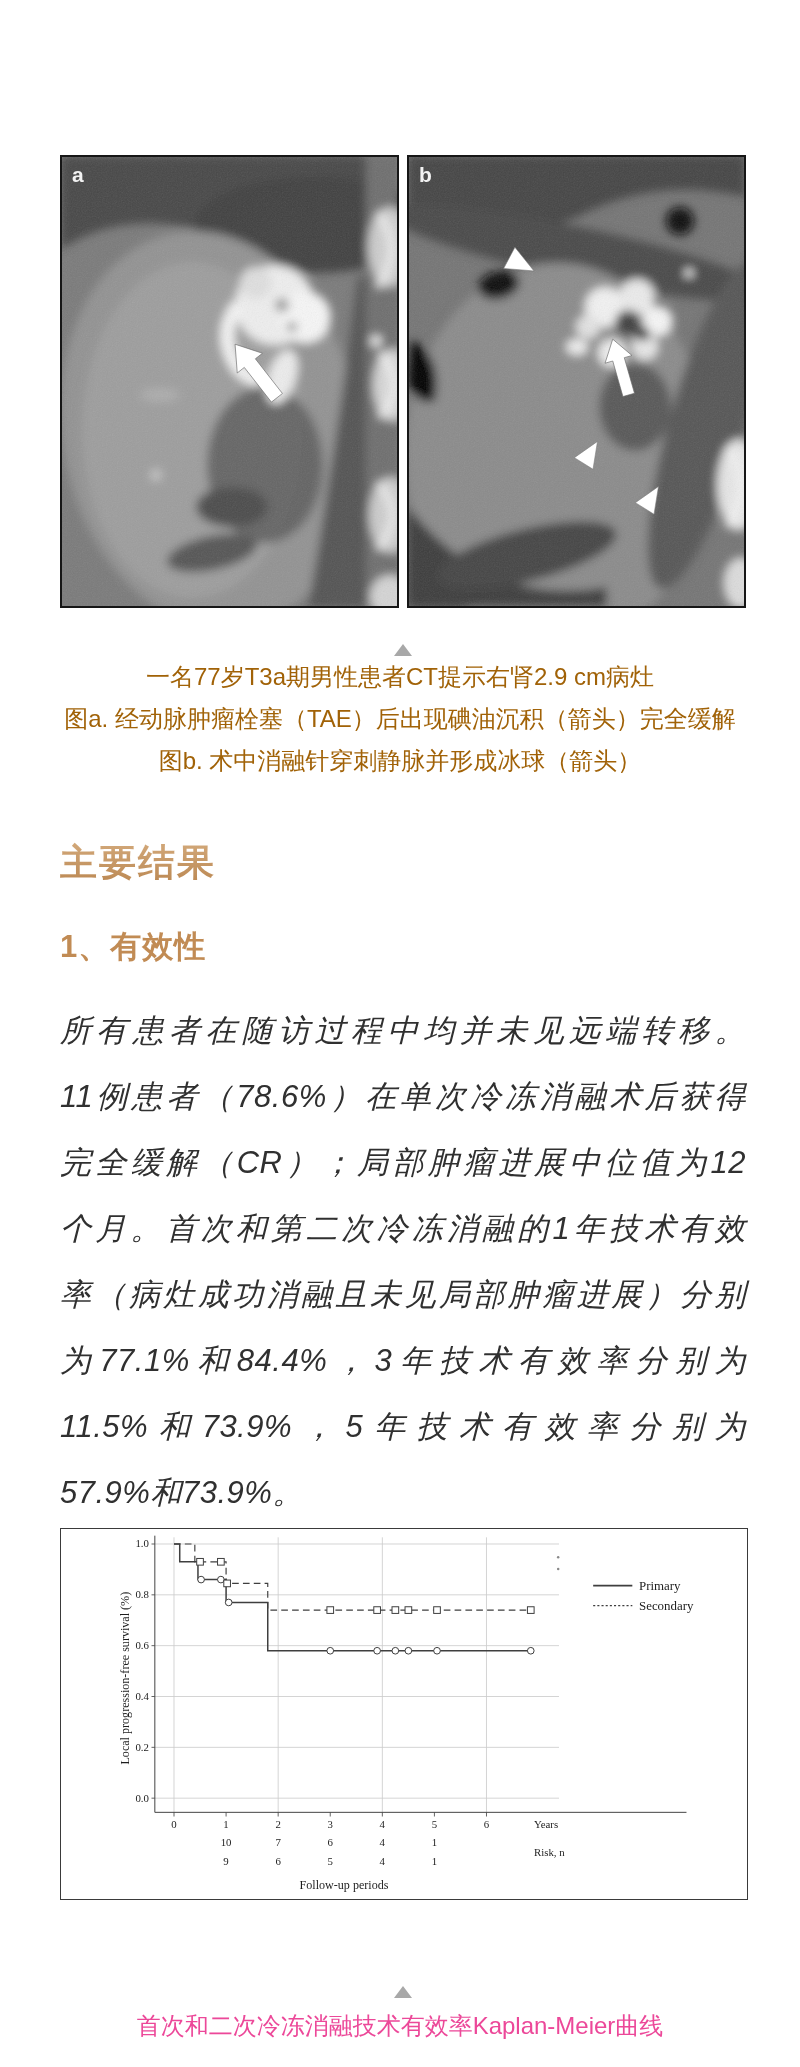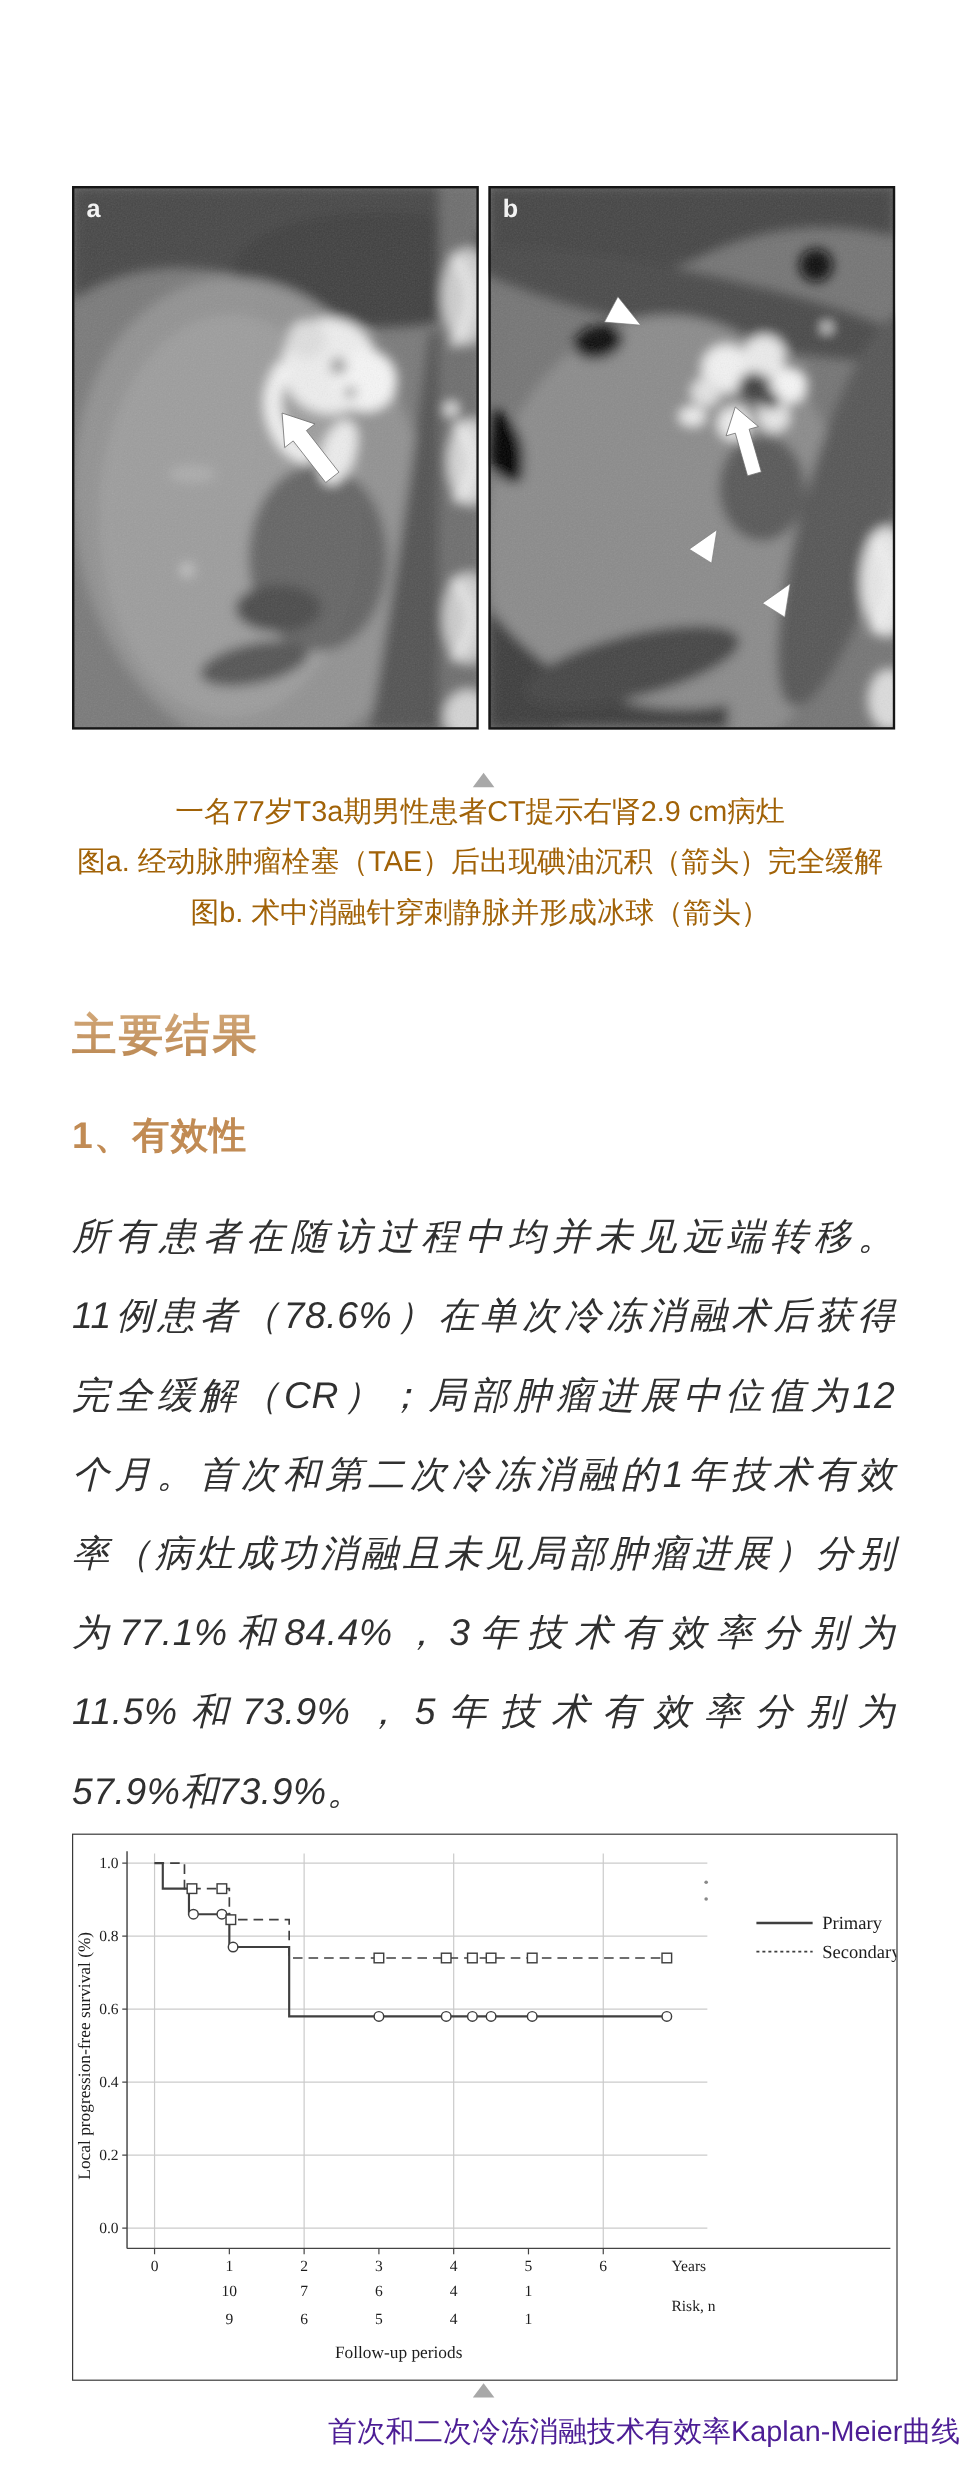--- a/index.html
+++ b/index.html
@@ -7,31 +7,31 @@
         font-family:"Liberation Sans","DejaVu Sans",sans-serif;}
   .abs{position:absolute;}
   .article-title{left:58px;top:60px;width:690px;font-family:"Liberation Serif","DejaVu Serif",serif;
         font-weight:700;font-size:40px;color:#262626;letter-spacing:1px;}
   .fig1{left:60px;top:155px;width:686px;height:453px;display:flex;gap:8px;}
   .panel{position:relative;width:339px;height:453px;background:#777;}
   .panel svg{display:block;width:100%;height:100%;}
   .tri{width:0;height:0;border-left:9px solid transparent;border-right:9px solid transparent;
        border-bottom:12px solid #a8a8a8;}
   .cap{left:0;top:656px;width:800px;text-align:center;font-size:24px;line-height:42px;color:#a16207;}
-  .cap2{left:0;top:2010px;width:800px;text-align:right;font-size:24px;color:#4c1d95;}
+  .cap2{left:0;top:2010px;width:800px;text-align:center;font-size:24px;color:#ec4899;}
   .h2{left:60px;top:838px;font-family:"Liberation Serif","DejaVu Serif",serif;font-weight:700;
       font-size:37px;letter-spacing:2px;
       background:linear-gradient(180deg,#d4ab7d 0%,#b9854f 100%);
       -webkit-background-clip:text;background-clip:text;color:transparent;}
   .h3{left:60px;top:926px;font-weight:700;font-size:31px;color:#c18b54;letter-spacing:1px;}
   .bodytext{left:60px;top:998px;width:686px;font-size:31px;color:#303030;font-style:italic;}
   .bodytext .bl{line-height:66px;text-align:justify;text-align-last:justify;letter-spacing:0.5px;
       white-space:nowrap;}
   .bodytext .bl.last{text-align-last:left;}
-  .kmfig{left:60px;top:1528px;width:688px;height:456px;border:1px solid #3a3a3a;box-sizing:border-box;background:#fff;}
+  .kmfig{left:60px;top:1528px;width:688px;height:372px;border:1px solid #3a3a3a;box-sizing:border-box;background:#fff;}
   .kmfig svg{display:block;width:100%;height:100%;}
   .ct{font-family:"Liberation Serif","DejaVu Serif",serif;font-size:13px;fill:#1d1d1d;}
   .ct2{font-family:"Liberation Serif","DejaVu Serif",serif;font-size:14.5px;fill:#1d1d1d;}
   .cl{font-family:"Liberation Serif","DejaVu Serif",serif;font-size:15.5px;fill:#1d1d1d;}
   .plabel{position:absolute;left:12px;top:8px;color:#f2f2f2;font-weight:700;font-size:21px;}
 </style>
 </head>
 <body>
 
 <div class="page">

